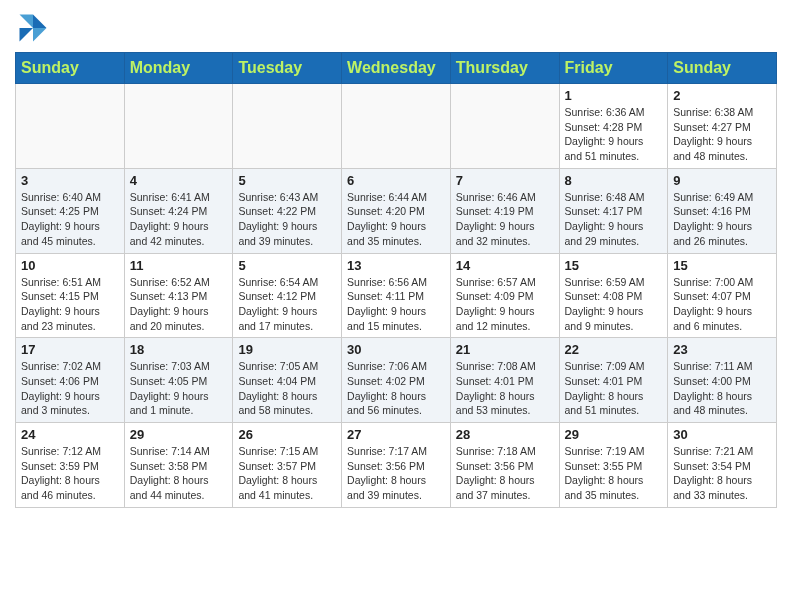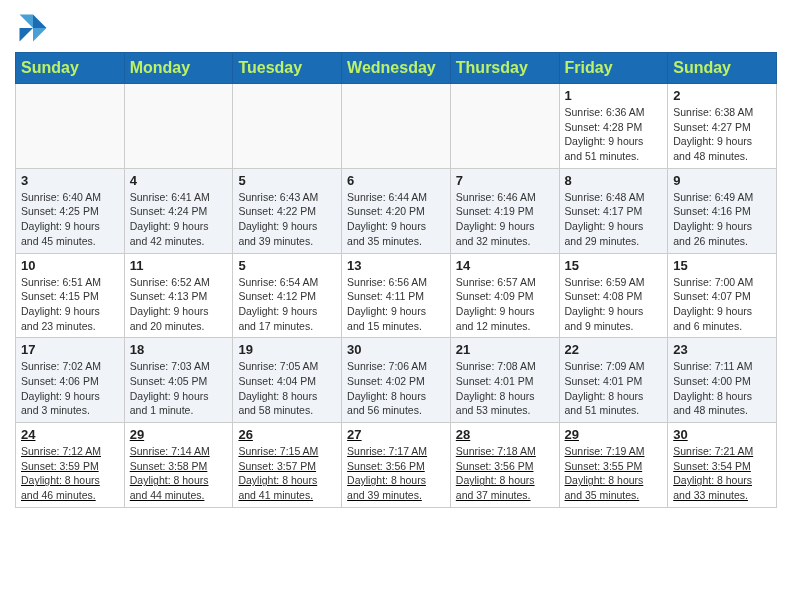--- a/index.html
+++ b/index.html
@@ -91,21 +91,21 @@
       line-height: 1.4;
     }
     .empty-cell {
       background: #f9f9f9 !important;
     }
     
     .row-1 td { background: #fff; }
     .row-2 td { background: #eef2f7; }
     .row-3 td { background: #fff; }
     .row-4 td { background: #eef2f7; }
-    .row-5 td { background: #fff; text-decoration: underline; }
+    .row-5 td { background: #fff; }
   </style>
 </head>
 <body>
 
 <div class="header-area">
   <div class="logo">
     <svg class="logo-icon" viewBox="0 0 40 40" width="40" height="40">
       <polygon points="20,5 35,20 20,20" fill="#1a6cb5"></polygon>
       <polygon points="20,20 35,20 20,35" fill="#4a9fd4"></polygon>
       <polygon points="5,5 20,5 20,20" fill="#4a9fd4"></polygon>

